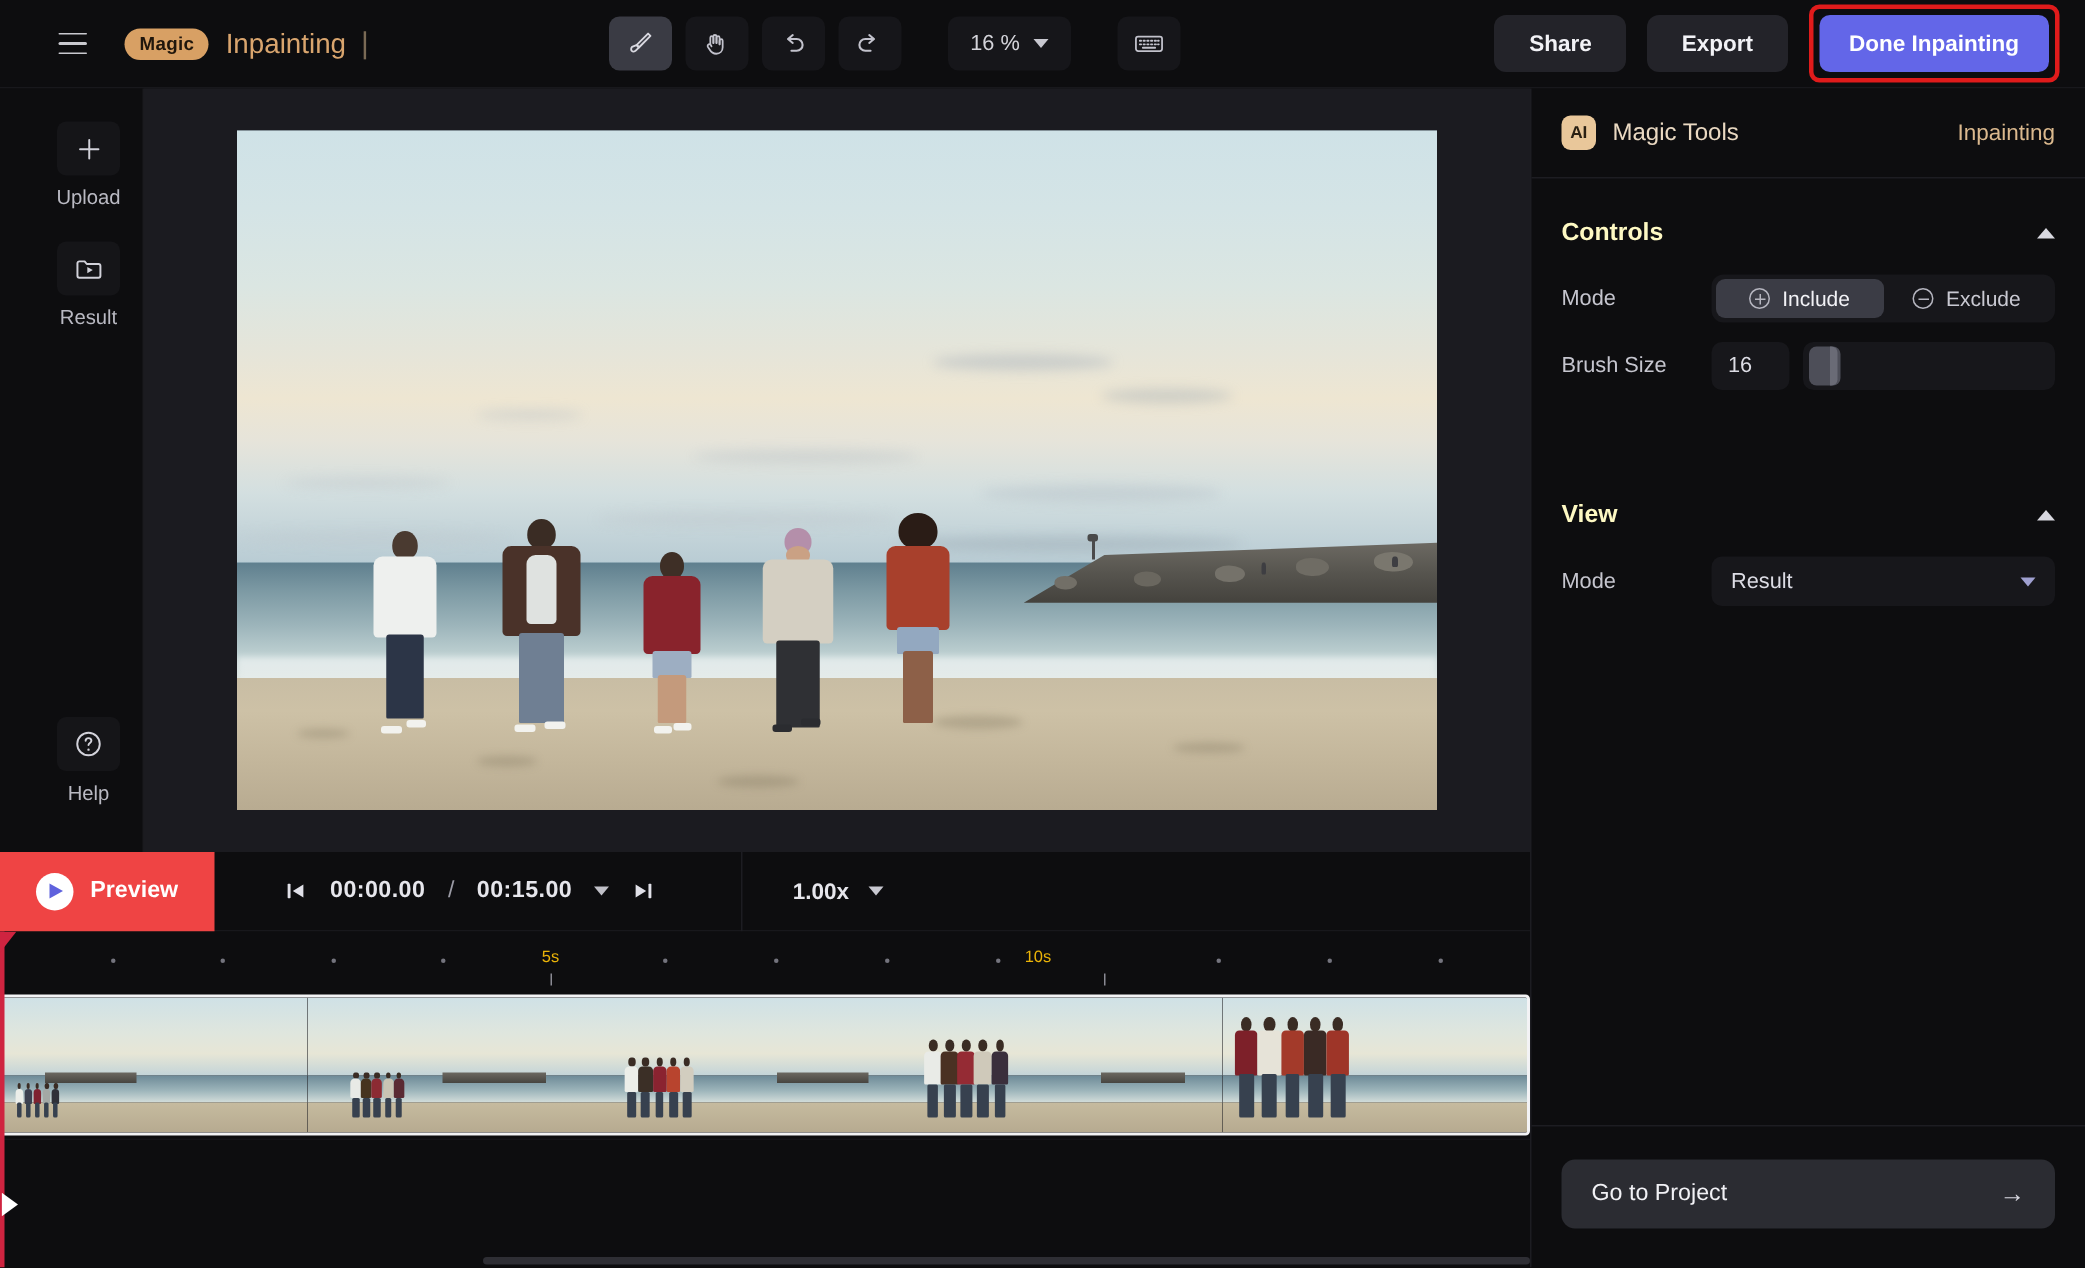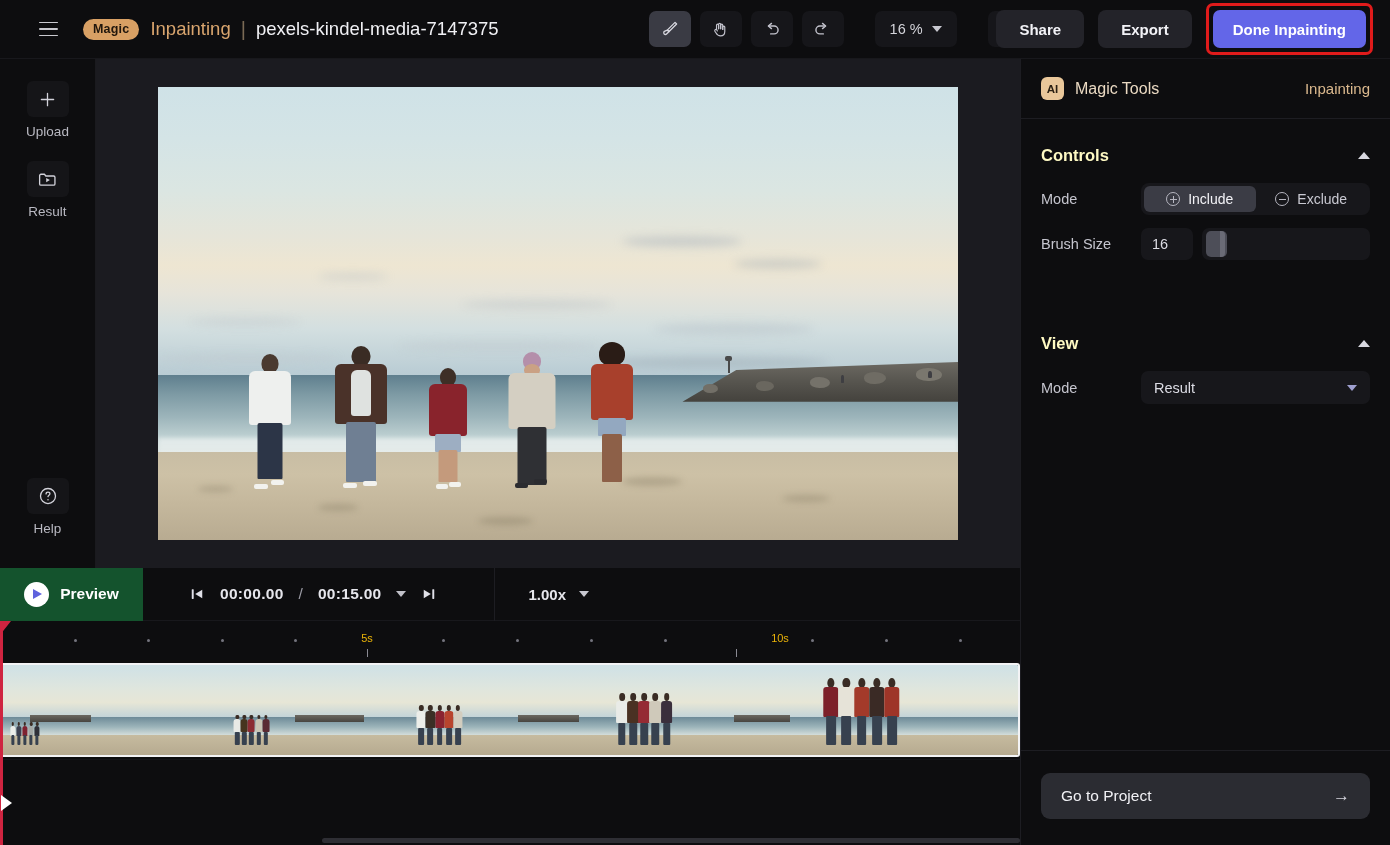--- a/index.html
+++ b/index.html
@@ -70,21 +70,21 @@
     height: 38px; border-radius: 7px; background: #6366e8; color: #ffffff;
     font-size: 15px; font-weight: 700; padding: 0 20px; display: flex;
     align-items: center; justify-content: center; cursor: pointer; border: none;
     font-family: "Liberation Sans", sans-serif;
   }
 
   
   .rail {
     position: absolute; left: 0; top: 59px; width: 96px; height: 509px;
     background: #0d0d0f; border-right: 1px solid #1a1a1e;
-    display: flex; flex-direction: column; align-items: center;
+    display: flex; flex-direction: column; align-items: flex-end;
   }
   .rail-item { margin-top: 22px; display: flex; flex-direction: column; align-items: center; cursor: pointer; width: 72px; }
   .rail-ico {
     width: 42px; height: 36px; border-radius: 6px; background: #151518;
     display: flex; align-items: center; justify-content: center;
   }
   .rail-lbl { margin-top: 7px; font-size: 13.5px; color: #b9b9c2; }
   .rail-spacer { flex: 1; }
   .rail-help { margin-bottom: 32px; }
 
@@ -215,21 +215,21 @@
   .goto-lbl { font-size: 15.5px; color: #f1f1f5; }
   .goto-arrow { margin-left: auto; color: #d6d6de; font-size: 17px; }
 
   
   .playbar {
     position: absolute; left: 0; top: 568px; width: 1020px; height: 53px;
     background: #0d0d0f; display: flex; align-items: center;
     border-bottom: 1px solid #18181c;
   }
   .preview-btn {
-    width: 143px; height: 53px; background: #14532d; display: flex;
+    width: 143px; height: 53px; background: #ef4444; display: flex;
     align-items: center; justify-content: center; gap: 11px; cursor: pointer;
     border: none; font-family: "Liberation Sans", sans-serif;
   }
   .prev-lbl { font-size: 15.5px; font-weight: 700; color: #ffffff; }
   .play-circle {
     width: 25px; height: 25px; border-radius: 50%; background: #ffffff;
     display: flex; align-items: center; justify-content: center;
   }
   .play-tri { width:0;height:0;border-top:5.5px solid transparent;border-bottom:5.5px solid transparent;border-left:9px solid #5f62dd; margin-left:2.5px; }
 
@@ -299,21 +299,20 @@
 
   <div class="topbar">
     <div class="hamburger">
       <span></span>
         <span></span>
         <span></span>
     </div>
     <div class="beta-badge">Magic</div>
     <div class="mode-name">Inpainting</div>
     <div class="divider-pipe">|</div>
-    <div class="proj-name">pexels-kindel-media-7147375</div>
 
     <div class="tool-group">
       <button class="tbtn active">
         <svg width="19" height="19" viewBox="0 0 24 24" fill="none" stroke="#d8d8e0" stroke-width="1.6" stroke-linecap="round" stroke-linejoin="round">
           <path d="M19 3l2 2-9.5 9.5-2-2L19 3z"></path>
           <path d="M9.2 12.8l2 2-2.6 2.6c-.9.9-2.5 1-3.3.2-.8-.8-.7-2.4.2-3.3l3.7-1.5z"></path>
         </svg>
       </button>
       <button class="tbtn">
         <svg width="19" height="19" viewBox="0 0 24 24" fill="none" stroke="#c2c2cc" stroke-width="1.5" stroke-linecap="round" stroke-linejoin="round">
@@ -573,21 +572,21 @@
         <div class="tick-dot" style="left: 442px;"></div>
         <div class="tick-dot" style="left: 516px;"></div>
         <div class="tick-dot" style="left: 590px;"></div>
         <div class="tick-dot" style="left: 664px;"></div>
         <div class="tick-dot" style="left: 811px;"></div>
         <div class="tick-dot" style="left: 885px;"></div>
         <div class="tick-dot" style="left: 959px;"></div>
         <div class="tick-dot" style="left: 147px;"></div>
         <div class="tick-lbl" style="left: 367px;">5s</div>
         <div class="tick-line" style="left: 367px;"></div>
-        <div class="tick-lbl" style="left: 780px;">10s</div>
+        <div class="tick-lbl" style="left: 692px;">10s</div>
         <div class="tick-line" style="left: 736px;"></div>
       </div>
 
     <div class="clip-wrap">
       <div id="strips" style="position:absolute;inset:0;">
           <div class="strip" style="left: 0px; width: 203.2px;">
             <div class="thumb-sky"></div>
             <div class="thumb-sea"></div>
             <div class="thumb-sand"></div>
             <div class="thumb-jetty" style="left: 14%; width: 30%;"></div>

